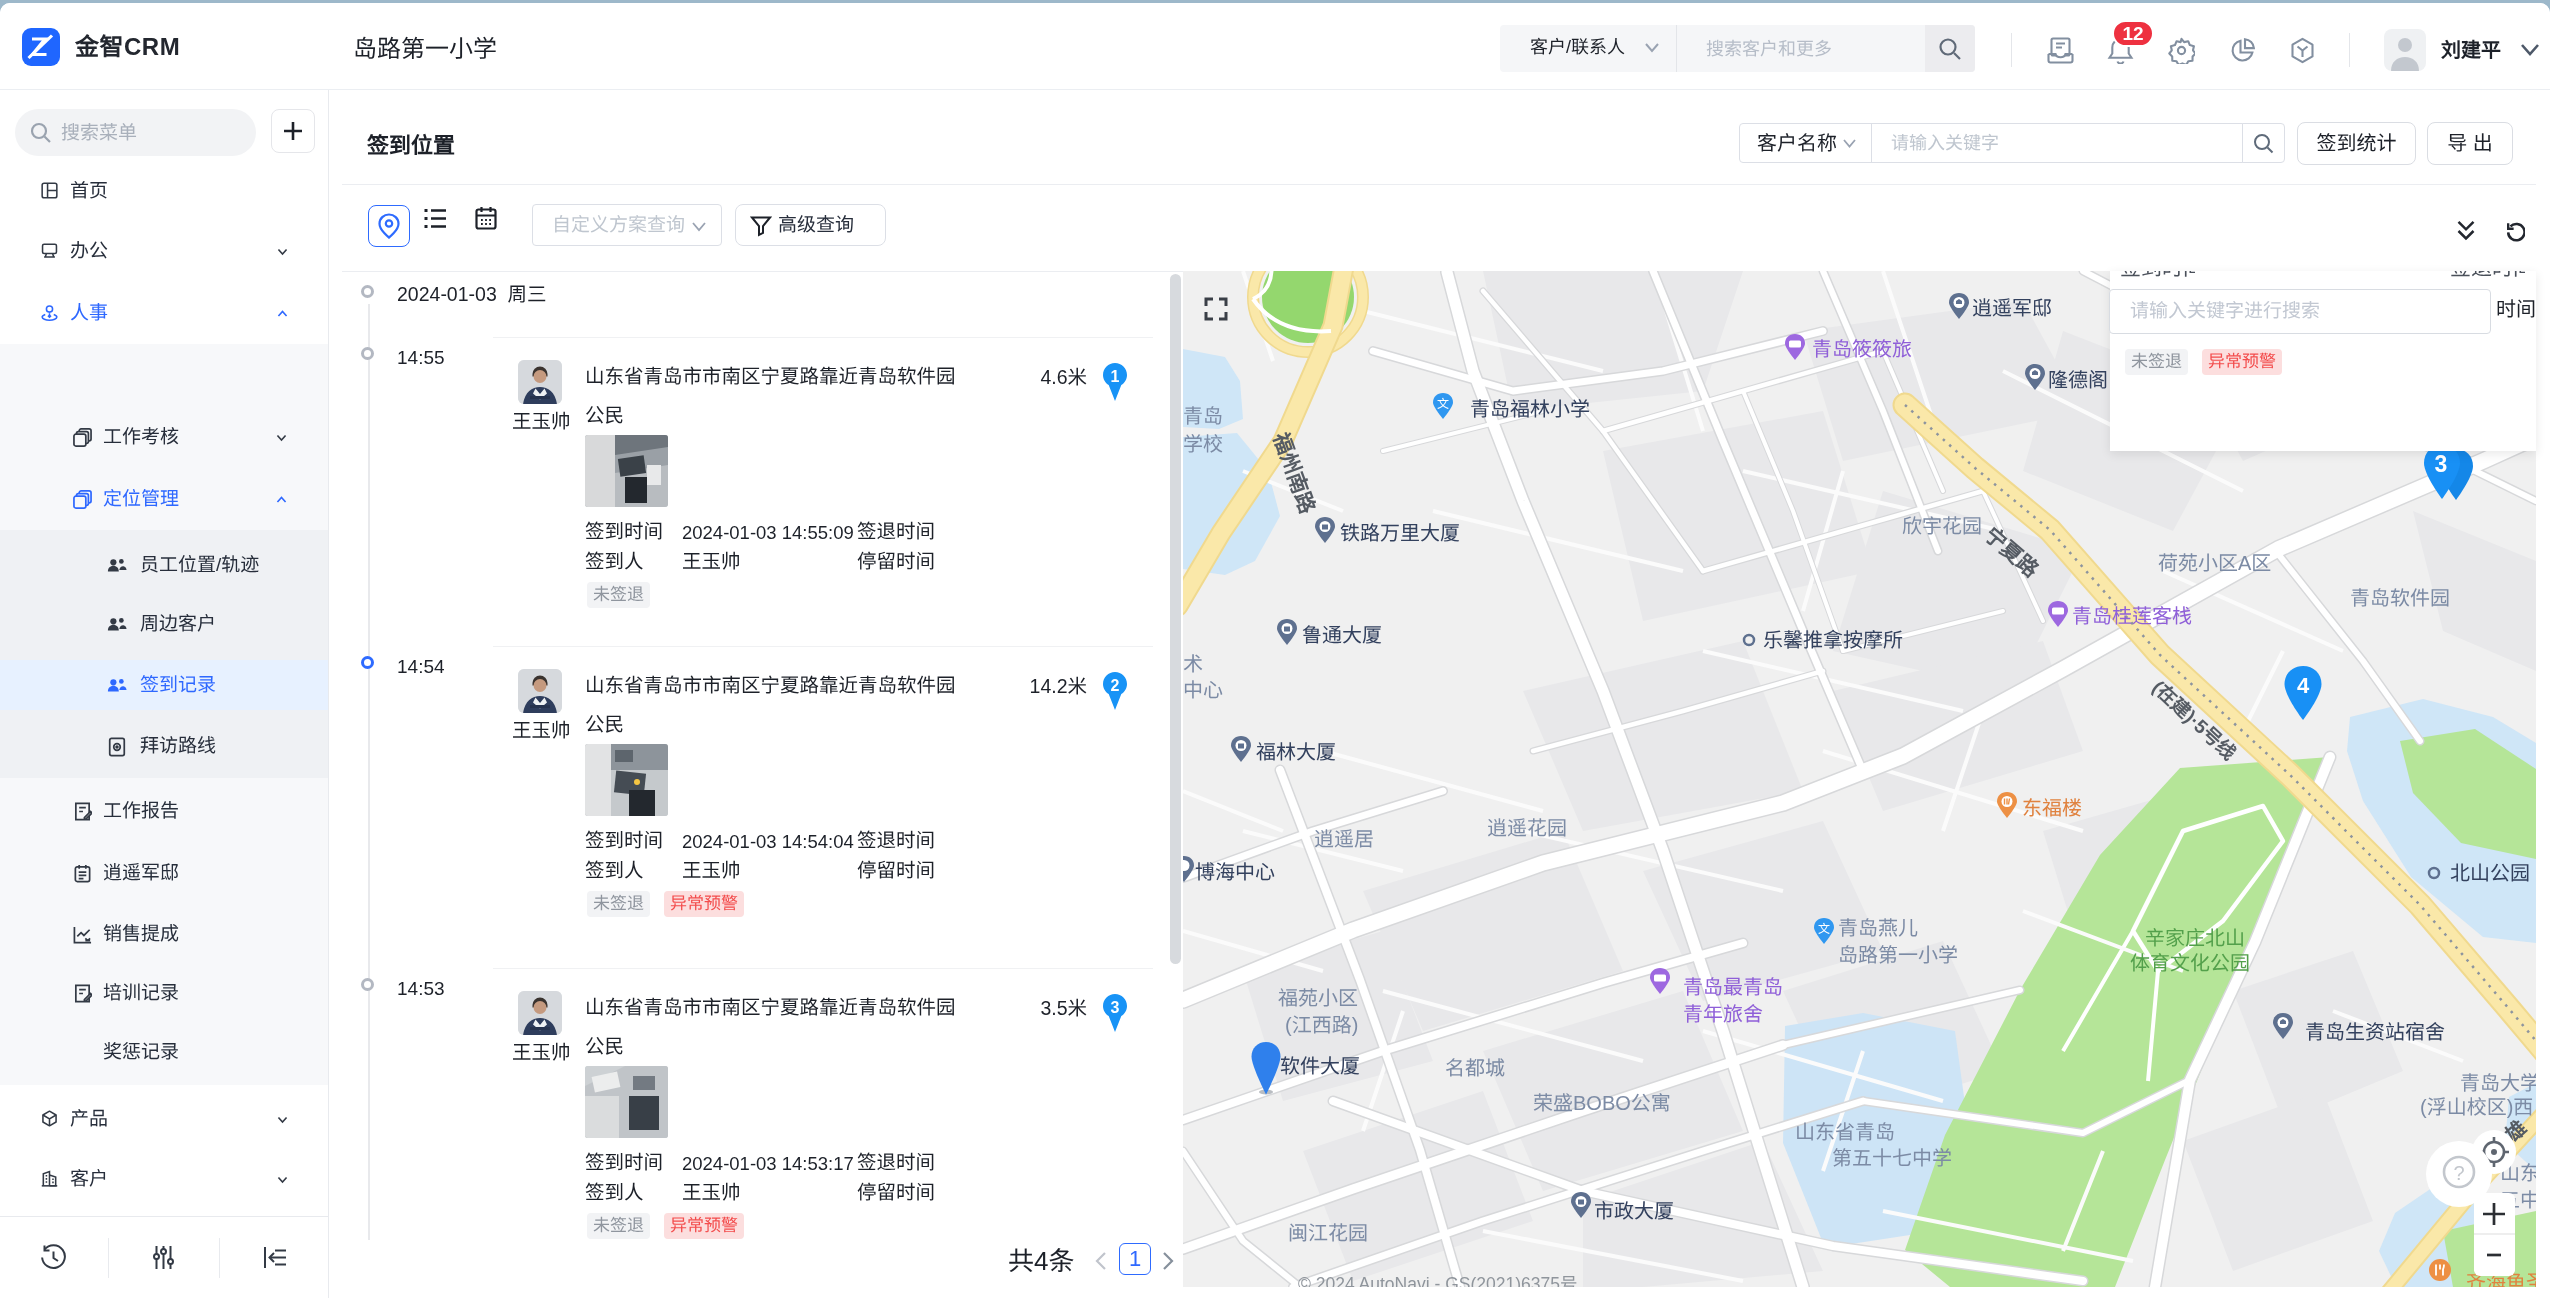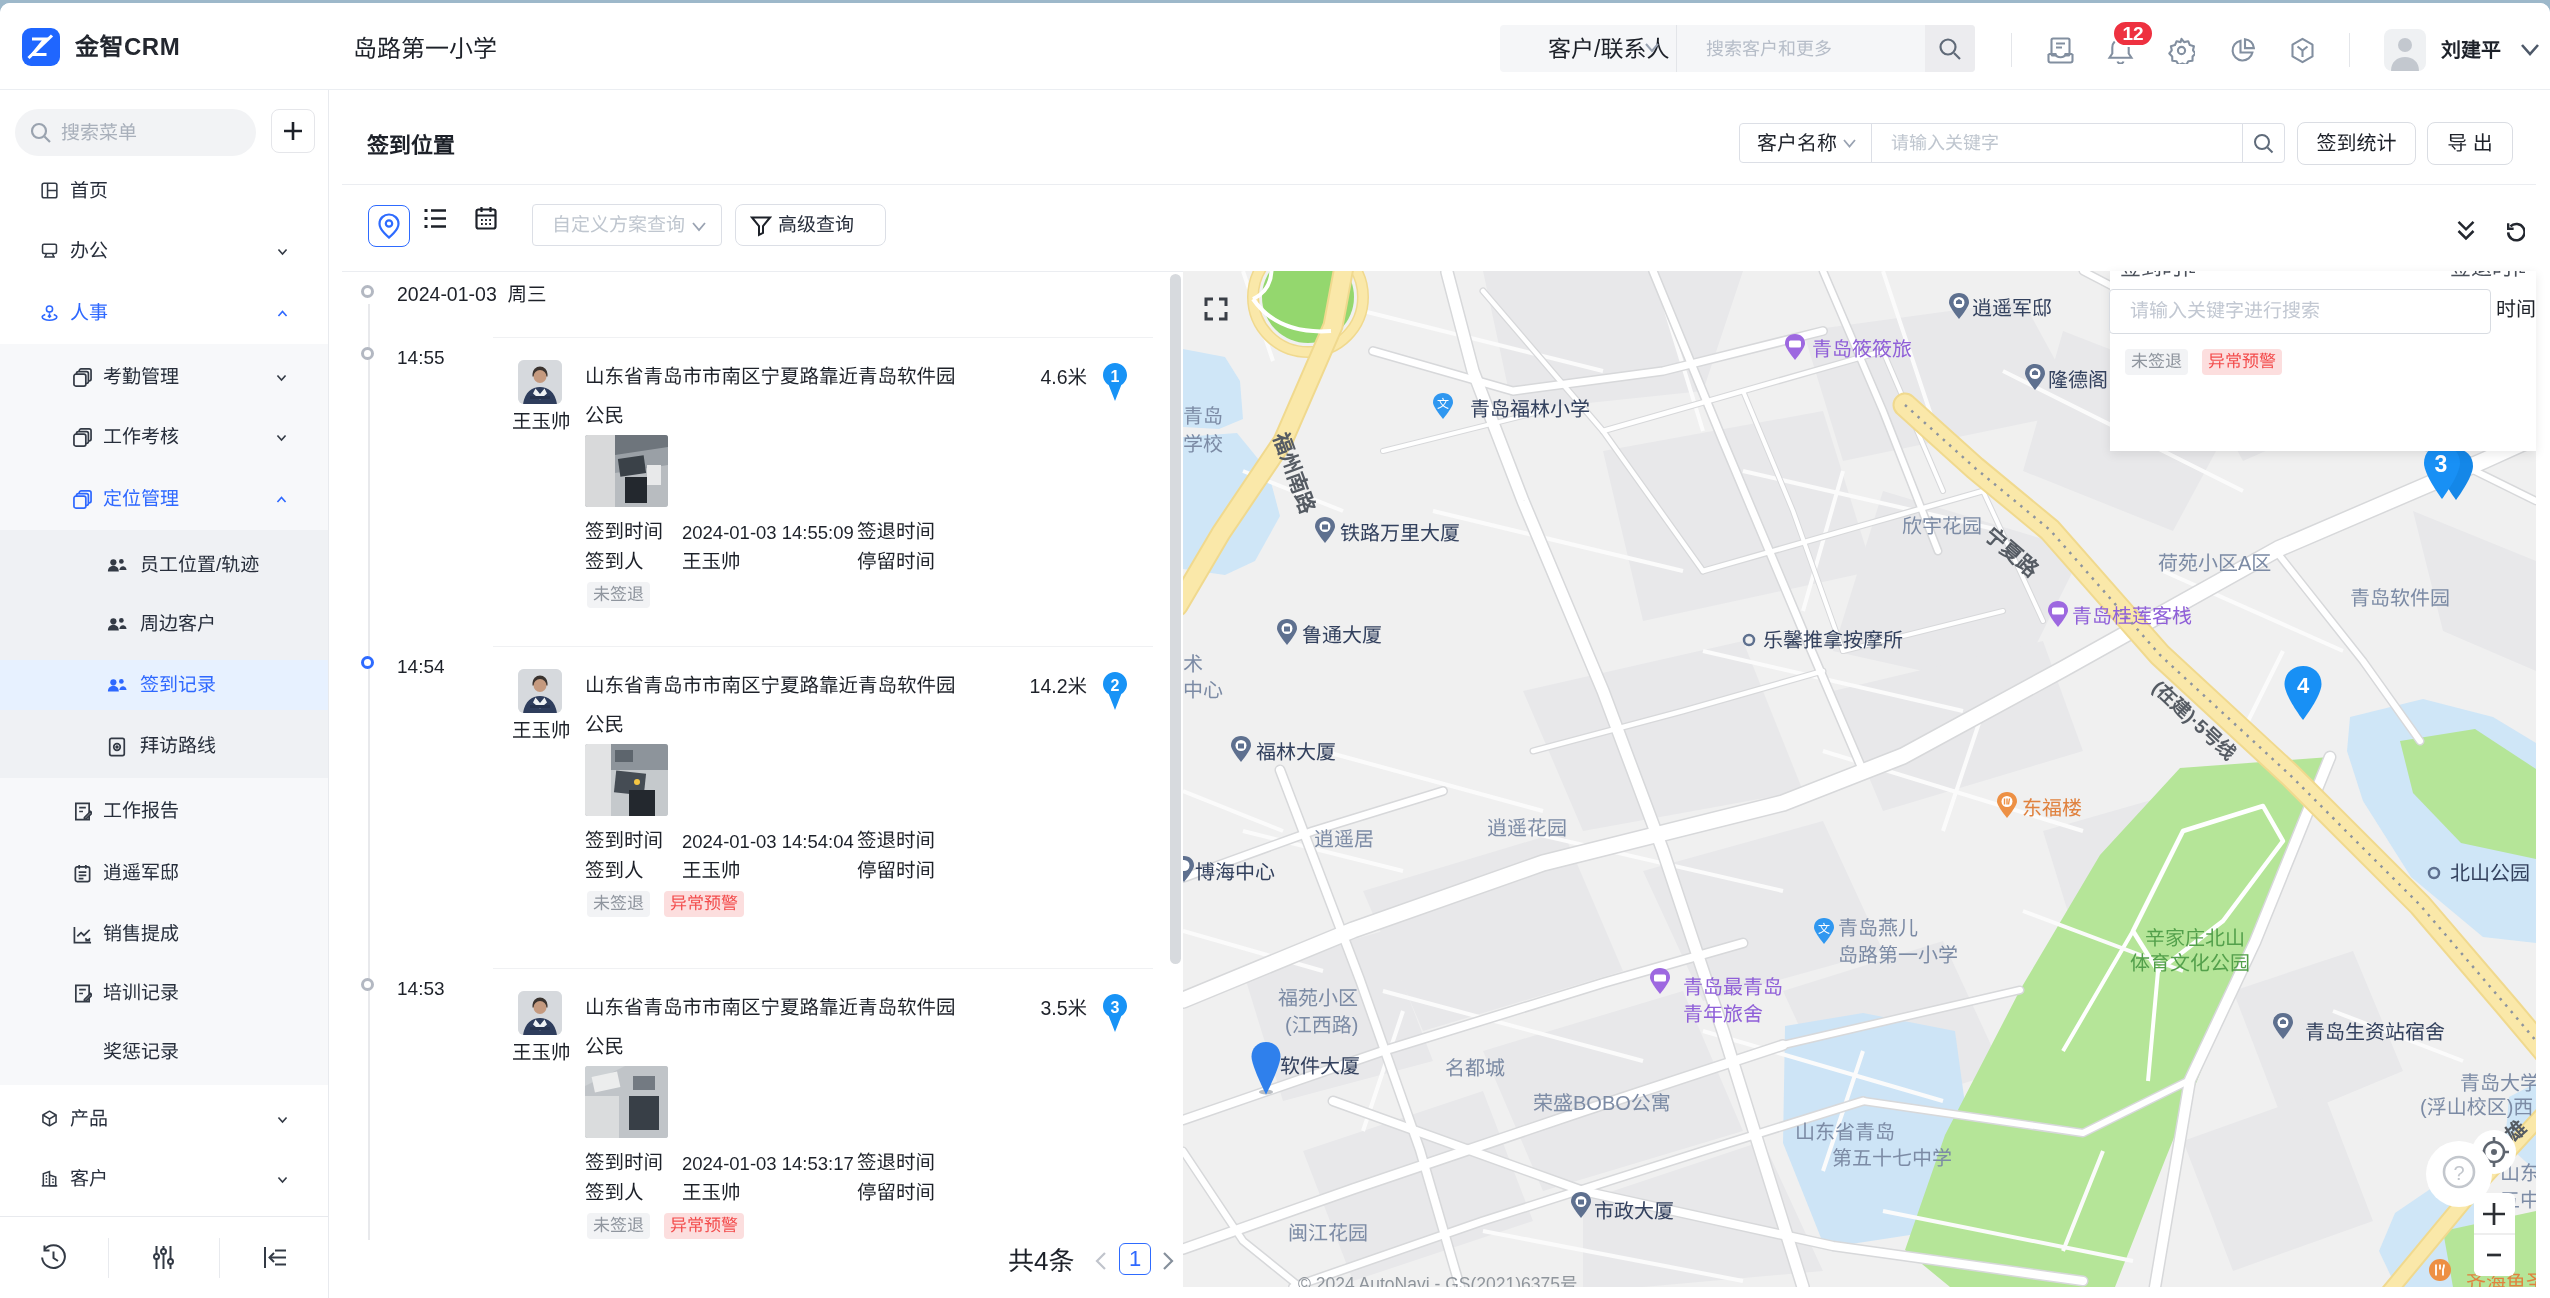--- a/index.html
+++ b/index.html
@@ -11,21 +11,21 @@
 #page{position:absolute;left:0;top:-3px;width:2550px;height:1298px}
 .abs{position:absolute}
 span{white-space:nowrap;line-height:1}
 
 #header{position:absolute;left:0;top:3px;width:2550px;height:87px;background:#fff;border-bottom:1px solid #ebeef2}
 .logo{position:absolute;left:22px;top:25px;width:38px;height:38px;border-radius:9px;background:#1f66ff}
 .brand{position:absolute;left:75px;top:31px;font-size:24px;font-weight:700;color:#23272f;letter-spacing:.5px}
 .company{position:absolute;left:353px;top:33px;font-size:24px;font-weight:500;color:#1d2129}
 .hsearch{position:absolute;left:1500px;top:22px;width:475px;height:47px;background:#f5f6f8;border-radius:4px}
 .hsearch .sel{position:absolute;left:0;top:0;width:177px;height:47px;border-right:1px solid #e3e5e9}
-.hsearch .sel .t{position:absolute;left:48px;top:13px;font-size:23px;color:#1d2129;font-weight:500}
+.hsearch .sel .t{position:absolute;left:30px;top:13px;font-size:18px;color:#1d2129;font-weight:500}
 .hsearch .ph{position:absolute;left:206px;top:15px;font-size:18px;color:#b6bdc8}
 .hsearch .mag{position:absolute;right:0;top:0;width:50px;height:47px;background:#ececef;border-radius:0 4px 4px 0}
 .hdivider{position:absolute;top:30px;width:1px;height:34px;background:#e4e6ea}
 .hicon{position:absolute;top:34px;width:27px;height:27px}
 .badge{position:absolute;left:2112px;top:17px;width:42px;height:27px;background:#ee3140;border-radius:14px;border:2px solid #fff;color:#fff;font-size:19px;font-weight:700;text-align:center;line-height:23px}
 .avatar{position:absolute;left:2384px;top:26px;width:42px;height:42px;border-radius:8px;background:#eff1f3;overflow:hidden}
 .uname{position:absolute;left:2441px;top:37px;font-size:20px;font-weight:700;color:#1d2129}
 
 #side{position:absolute;left:0;top:90px;width:329px;height:1208px;background:#fff;border-right:1px solid #e8eaee}
 .ssearch{position:absolute;left:15px;top:19px;width:241px;height:47px;border-radius:24px;background:#f2f3f5}
@@ -195,33 +195,20 @@
               <path d="M5.5 13.5c-2.4.8-4 2-4 3.4 0 2.3 4.3 4.1 9.5 4.1s9.5-1.8 9.5-4.1c0-1.4-1.6-2.6-4-3.4"></path>
               <path d="M11 12v5M9 15l2 2 2-2"></path>
             </g>
           </svg>
           <span class="t">人事</span>
           <svg class="chev" viewBox="0 0 16 16">
             <path d="M3 11l5-5.5 5 5.5" fill="none" stroke="#2e68ff" stroke-width="2"></path>
           </svg>
         </div>
 
-  <div class="m2" style="position:absolute;top:257px;width:328px;height:60px">
-          <svg class="ic" viewBox="0 0 20 20">
-            <g fill="none" stroke="#333a45" stroke-width="1.8">
-              <rect x="6.5" y="1" width="12.5" height="12.5" rx="2"></rect>
-              <rect x="3.7" y="3.8" width="12.5" height="12.5" rx="2" fill="#f7f8fa"></rect>
-              <rect x="1" y="6.5" width="12.5" height="12.5" rx="2" fill="#f7f8fa"></rect>
-            </g>
-          </svg>
-          <span class="t">考勤管理</span>
-          <svg class="chev" viewBox="0 0 16 16">
-            <path d="M3 5.5l5 5.5 5-5.5" fill="none" stroke="#333a45" stroke-width="2"></path>
-          </svg>
-        </div>
   <div class="m2" style="position:absolute;top:317px;width:328px;height:60px">
           <svg class="ic" viewBox="0 0 20 20">
             <g fill="none" stroke="#333a45" stroke-width="1.8">
               <rect x="6.5" y="1" width="12.5" height="12.5" rx="2"></rect>
               <rect x="3.7" y="3.8" width="12.5" height="12.5" rx="2" fill="#f7f8fa"></rect>
               <rect x="1" y="6.5" width="12.5" height="12.5" rx="2" fill="#f7f8fa"></rect>
             </g>
           </svg>
           <span class="t">工作考核</span>
           <svg class="chev" viewBox="0 0 16 16">

